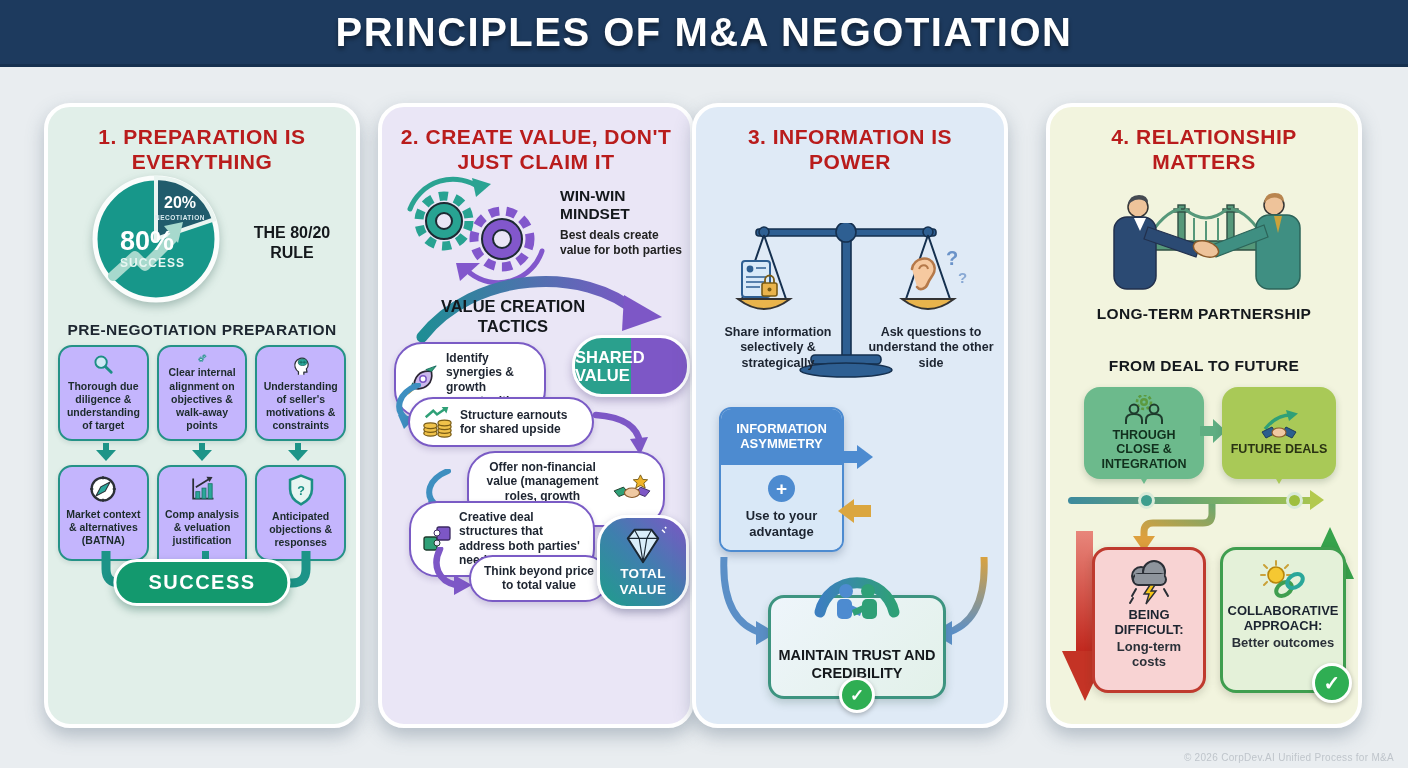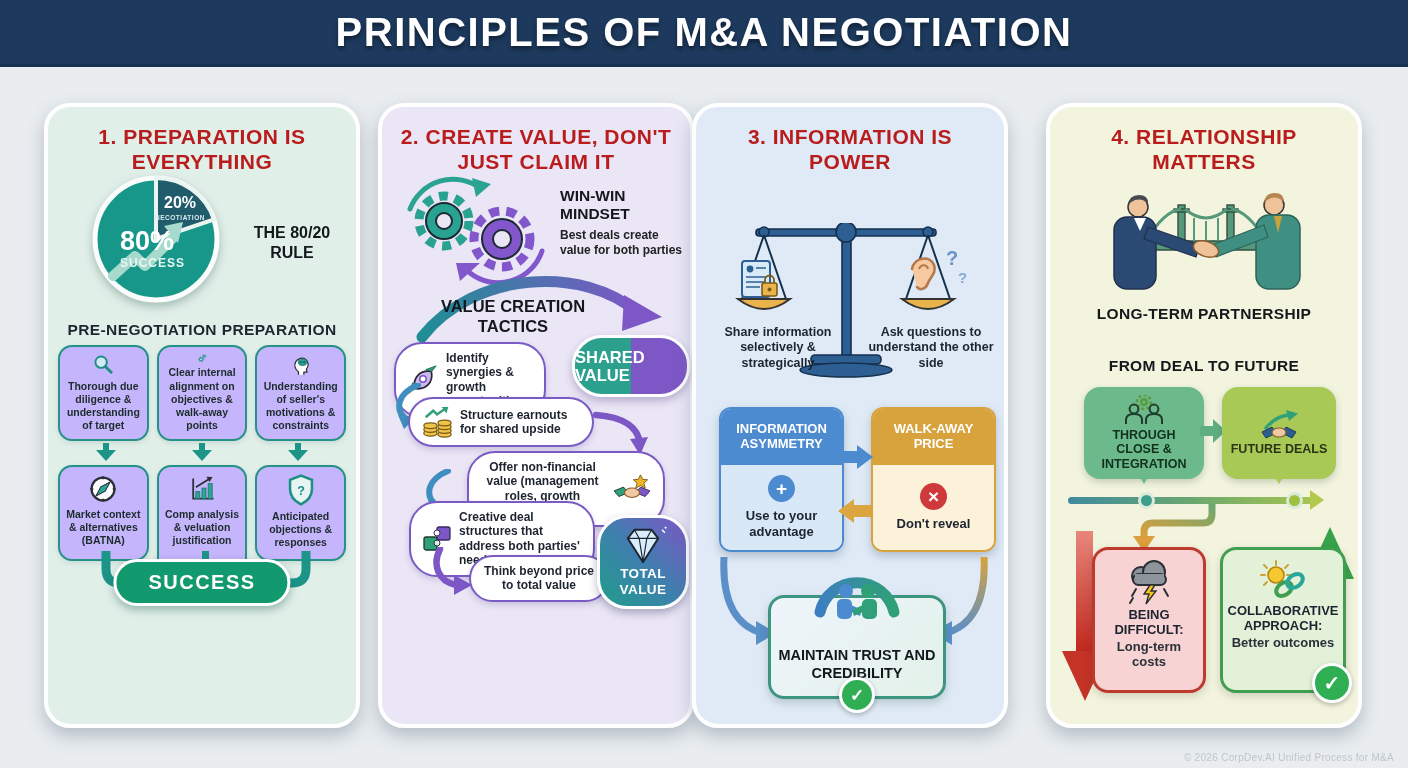--- a/index.html
+++ b/index.html
@@ -318,29 +318,20 @@
 
     <div class="icard" style="left:23px;border:2px solid #4d8bd0;">
       <div class="ihead" style="background:#4d8bd0;">INFORMATION ASYMMETRY</div>
       <div class="ibody" style="background:#d9e8f7;">
         <div class="cicon" style="background:#4d8bd0;">
             <span>+</span>
           </div>
         <span>Use to your advantage</span>
       </div>
     </div>
-    <div class="icard" style="left:175px;border:2px solid #d8a23c;">
-      <div class="ihead" style="background:#d8a23c;">WALK-AWAY PRICE</div>
-      <div class="ibody" style="background:#fcf2d9;">
-        <div class="cicon" style="background:#d0393b;">
-            <span>×</span>
-          </div>
-        <span>Don't reveal</span>
-      </div>
-    </div>
     <svg class="abs" style="left:144px;top:336px;" width="34" height="28" viewBox="0 0 34 28">
         <rect x="0" y="8" width="17" height="12" fill="#4d8bd0"></rect>
         <polygon points="17,2 17,26 33,14" fill="#4d8bd0"></polygon>
       </svg>
     <svg class="abs" style="left:141px;top:390px;" width="34" height="28" viewBox="0 0 34 28">
         <rect x="17" y="8" width="17" height="12" fill="#dba63f"></rect>
         <polygon points="17,2 17,26 1,14" fill="#dba63f"></polygon>
       </svg>
 
     <svg class="abs" style="left:22px;top:450px;" width="60" height="94" viewBox="0 0 60 94">

